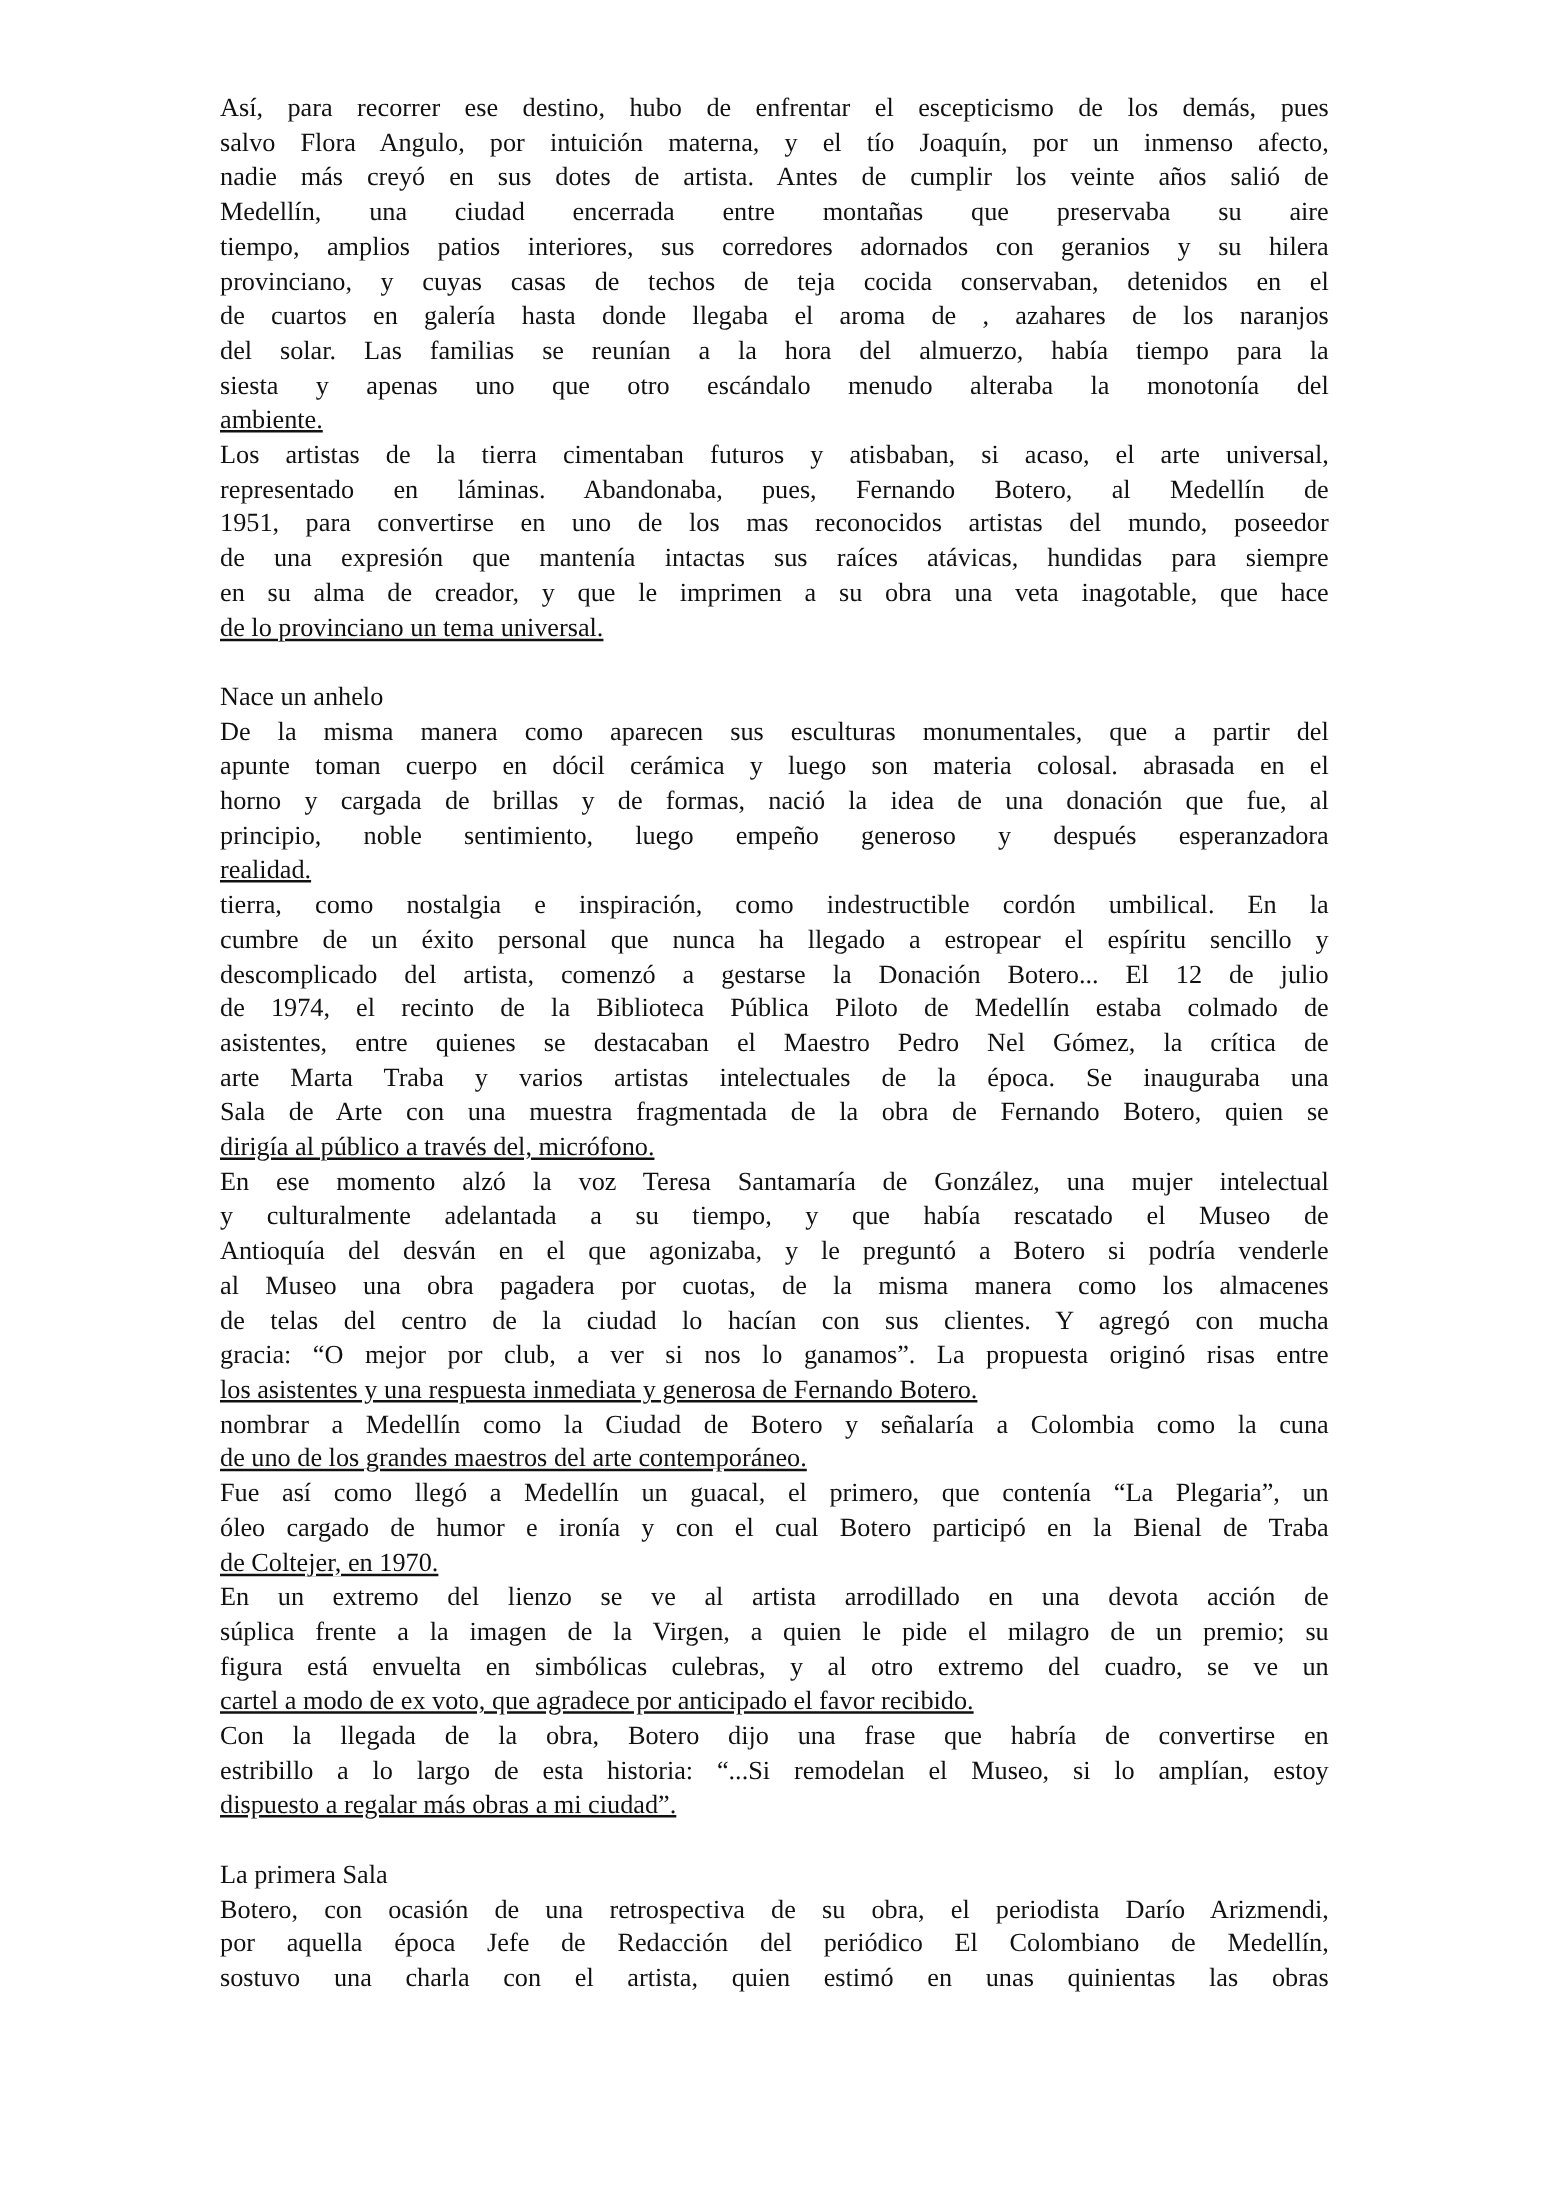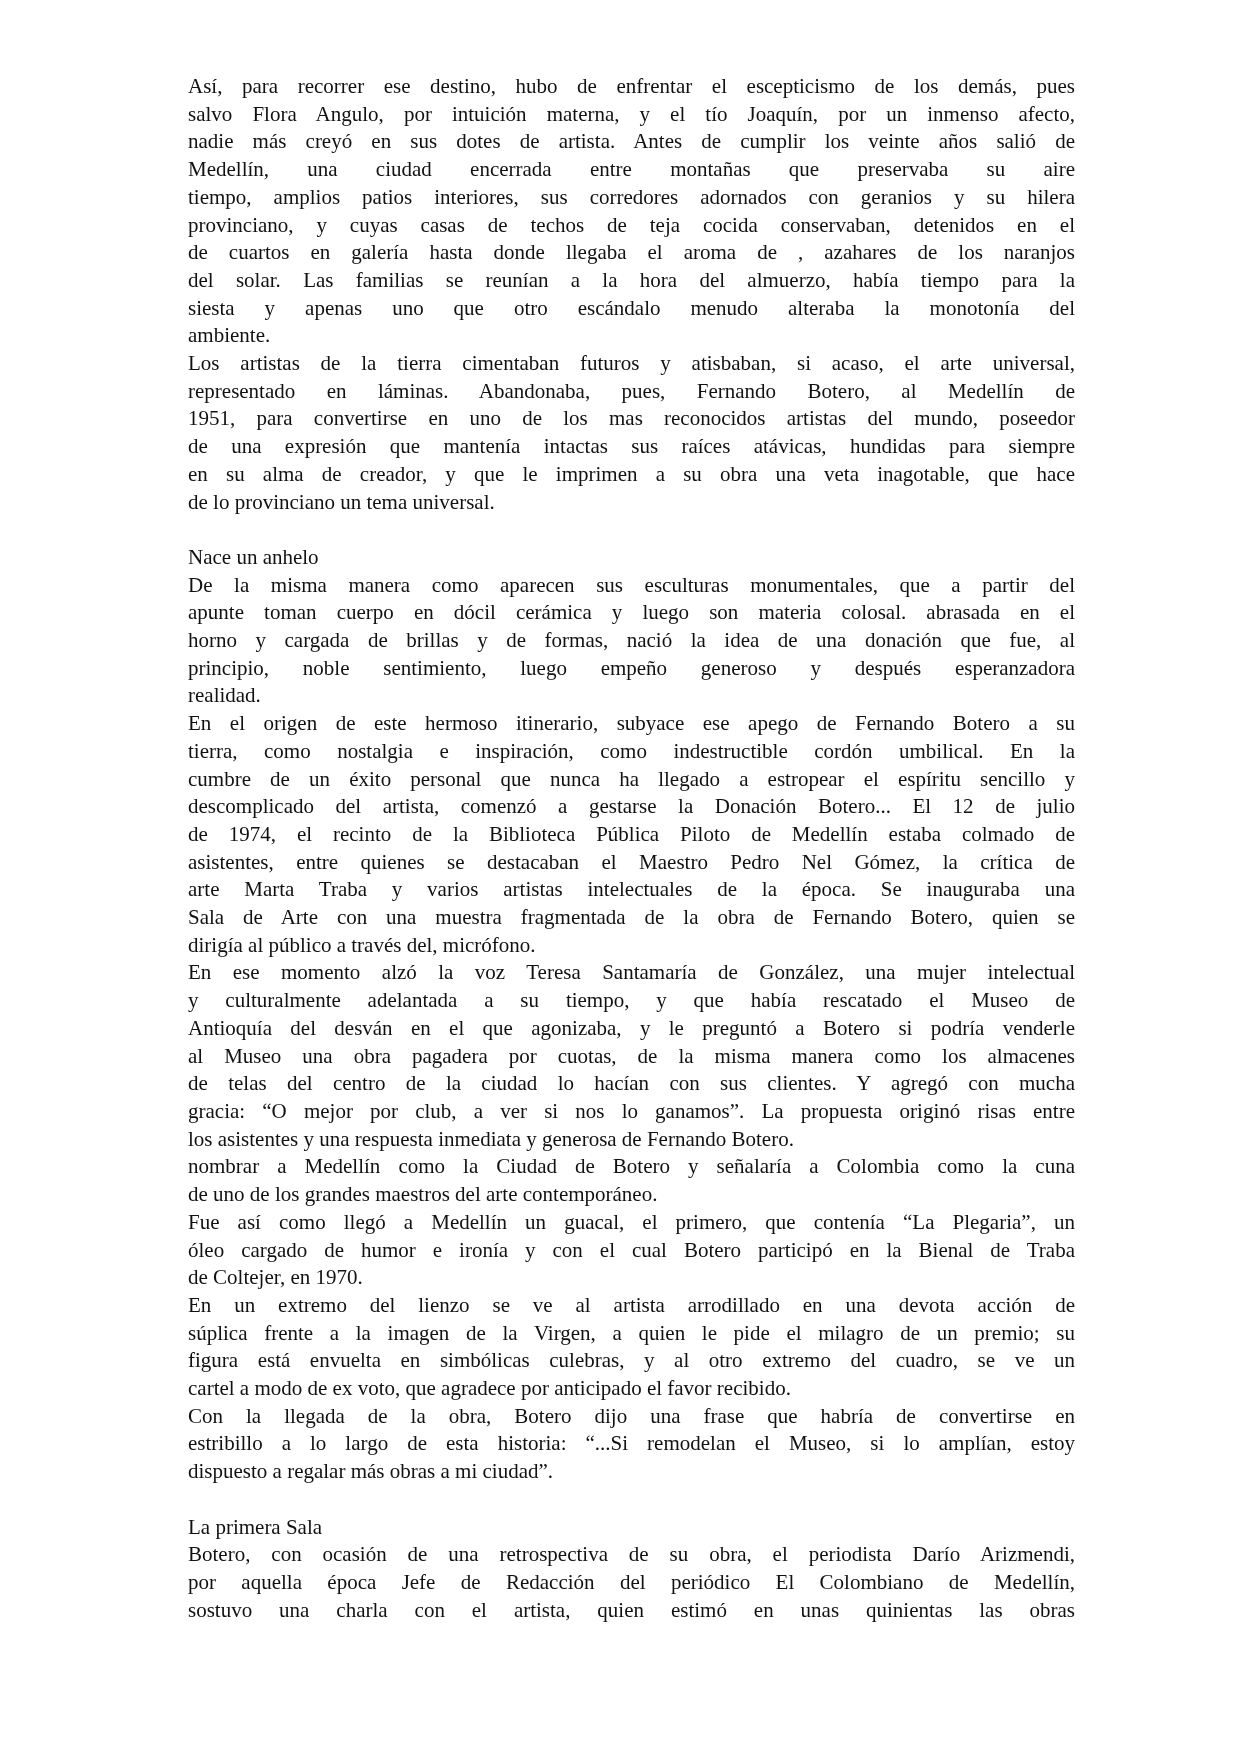--- a/index.html
+++ b/index.html
@@ -11,33 +11,34 @@
     position: relative;
     width: 1240px;
     height: 1754px;
     background: #ffffff;
     overflow: hidden;
     font-family: "Liberation Serif", "DejaVu Serif", serif;
     color: #111111;
   }
   .text-column {
     position: absolute;
-    left: 188px;
+    left: 176px;
     top: 73px;
     width: 887px;
     font-size: 21px;
     line-height: 27.7px;
   }
   .line {
     text-align: justify;
     text-align-last: justify;
   }
   .line.last {
     text-align: left;
     text-align-last: left;
+    text-decoration: underline;
   }
   .heading {
     font-weight: normal;
     margin-top: 27.7px;
     text-align: left;
   }
 </style>
 </head>
 <body>
 
@@ -58,21 +59,20 @@
       <div class="line">1951, para convertirse en uno de los mas reconocidos artistas del mundo, poseedor</div>
       <div class="line">de una expresión que mantenía intactas sus raíces atávicas, hundidas para siempre</div>
       <div class="line">en su alma de creador, y que le imprimen a su obra una veta inagotable, que hace</div>
       <div class="line last">de lo provinciano un tema universal.</div>
       <div class="heading">Nace un anhelo</div>
       <div class="line">De la misma manera como aparecen sus esculturas monumentales, que a partir del</div>
       <div class="line">apunte toman cuerpo en dócil cerámica y luego son materia colosal. abrasada en el</div>
       <div class="line">horno y cargada de brillas y de formas, nació la idea de una donación que fue, al</div>
       <div class="line">principio, noble sentimiento, luego empeño generoso y después esperanzadora</div>
       <div class="line last">realidad.</div>
-      <div class="line">En el origen de este hermoso itinerario, subyace ese apego de Fernando Botero a su</div>
       <div class="line">tierra, como nostalgia e inspiración, como indestructible cordón umbilical. En la</div>
       <div class="line">cumbre de un éxito personal que nunca ha llegado a estropear el espíritu sencillo y</div>
       <div class="line">descomplicado del artista, comenzó a gestarse la Donación Botero... El 12 de julio</div>
       <div class="line">de 1974, el recinto de la Biblioteca Pública Piloto de Medellín estaba colmado de</div>
       <div class="line">asistentes, entre quienes se destacaban el Maestro Pedro Nel Gómez, la crítica de</div>
       <div class="line">arte Marta Traba y varios artistas intelectuales de la época. Se inauguraba una</div>
       <div class="line">Sala de Arte con una muestra fragmentada de la obra de Fernando Botero, quien se</div>
       <div class="line last">dirigía al público a través del, micrófono.</div>
       <div class="line">En ese momento alzó la voz Teresa Santamaría de González, una mujer intelectual</div>
       <div class="line">y culturalmente adelantada a su tiempo, y que había rescatado el Museo de</div>

